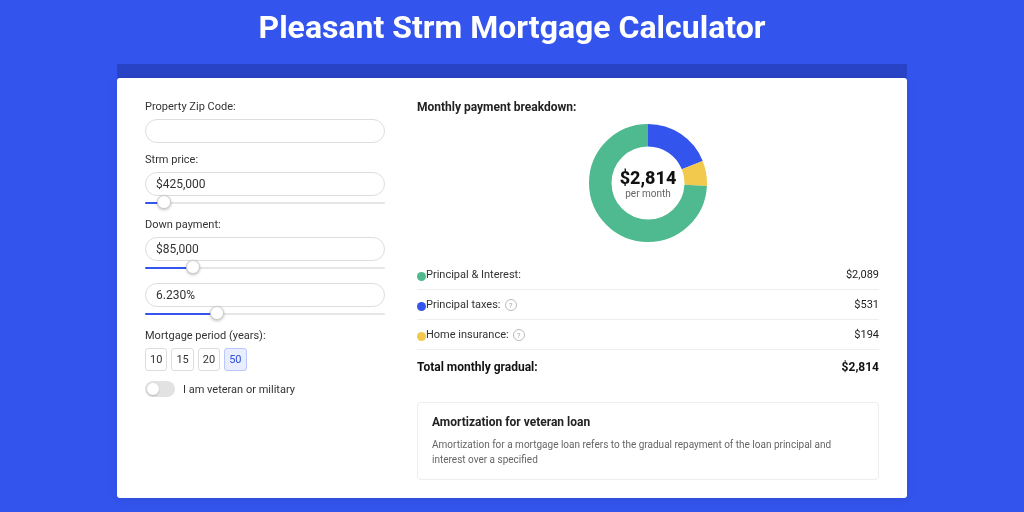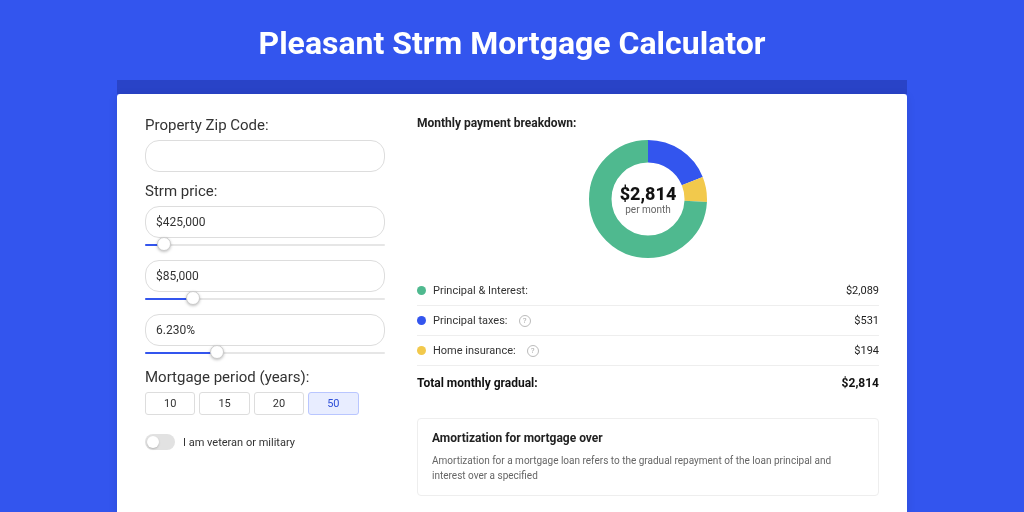--- a/index.html
+++ b/index.html
@@ -1,48 +1,48 @@
 <!DOCTYPE html>
 <html><head>
 <meta charset="utf-8">
 <style>
 *{box-sizing:border-box;margin:0;padding:0;font-family:-apple-system,BlinkMacSystemFont,"Segoe UI",Roboto,Arial,sans-serif}
 body{background:#3355ee;width:1024px;height:512px;overflow:hidden}
-.page-title{color:#fff;font-size:32px;font-weight:700;text-align:center;padding:24px 0 18px}
+.page-title{color:#fff;font-size:32px;font-weight:700;text-align:center;padding:8px 0 18px}
 .card{background:#fff;margin:0 auto;width:790px;height:420px;border-radius:3px;padding:22px 28px;display:flex;gap:32px;box-shadow:0 2px 10px rgba(0,0,0,.1)}
 .shadow-band{background:#2943c7;height:14px;width:790px;margin:0 auto}
 .col-left{width:240px;flex-shrink:0}
 .col-right{flex:1}
-.fld-label{font-size:15px;color:#333;margin-bottom:6px;display:block}
-.input{width:100%;height:32px;border:1px solid #ddd;border-radius:14px;padding:0 10px;font-size:12px;color:#333;background:#fff}
+.fld-label{font-size:11px;color:#333;margin-bottom:6px;display:block}
+.input{width:100%;height:24px;border:1px solid #ddd;border-radius:14px;padding:0 10px;font-size:12px;color:#333;background:#fff}
 .row{margin-bottom:10px}
 .slider-wrap{position:relative;height:10px;margin-top:2px}
 .slider-track{position:absolute;left:0;right:0;top:4px;height:2px;background:#e6e6e6;border-radius:2px}
 .slider-fill{position:absolute;left:0;top:4px;height:2px;background:#3355ee;border-radius:2px}
 .slider-thumb{position:absolute;top:-3px;width:14px;height:14px;border-radius:50%;background:#fff;border:1px solid #ccc;box-shadow:0 1px 3px rgba(0,0,0,.25);transform:translateX(-50%)}
 .dp-row{display:flex;gap:17px}
 .dp-row .input:first-child{flex:1}
 .dp-row .input:last-child{width:72px}
 .period-btns{display:flex;gap:4px;margin-top:4px}
-.period-btn{border:1px solid #ddd;background:#fff;border-radius:3px;font-size:11px;padding:4px 18px;color:#333;cursor:pointer}
+.period-btn{border:1px solid #ddd;background:#fff;border-radius:3px;font-size:11px;padding:4px 4px;color:#333;cursor:pointer}
 .period-btn.active{background:#e8edff;border-color:#b9c6ff;color:#2e4fd8}
-.toggle-row{display:flex;align-items:center;gap:8px;margin-top:19px}
+.toggle-row{display:flex;align-items:center;gap:8px;margin-top:10px}
 .toggle{width:30px;height:16px;border-radius:10px;background:#e2e2e2;position:relative}
 .toggle::after{content:"";position:absolute;left:2px;top:2px;width:12px;height:12px;border-radius:50%;background:#fff;box-shadow:0 1px 2px rgba(0,0,0,.2)}
 .toggle-label{font-size:11px;color:#333}
 .sec-title{font-size:12px;font-weight:700;color:#222;margin-bottom:0}
 .donut-wrap{display:flex;justify-content:center;margin:6px 0 14px}
 .donut{position:relative;width:126px;height:126px}
 .donut svg{width:126px;height:126px;transform:rotate(-90deg)}
 .donut-center{position:absolute;inset:0;display:flex;flex-direction:column;align-items:center;justify-content:center}
 .donut-amount{font-size:18px;font-weight:800;color:#111}
 .donut-sub{font-size:10px;color:#666}
 .legend-row{display:flex;align-items:center;justify-content:space-between;padding:8px 0;border-top:1px solid #eee;font-size:11px;color:#333}
 .legend-row:first-of-type{border-top:none}
-.legend-left{display:flex;align-items:center;gap:7px}
+.legend-left{display:flex;align-items:flex-end;gap:0}
 .dot{width:9px;height:9px;border-radius:50%;display:inline-block}
 .info{display:inline-flex;align-items:center;justify-content:center;width:12px;height:12px;border:1px solid #bbb;border-radius:50%;font-size:8px;color:#aaa;margin-left:4px}
 .legend-val{font-weight:400;color:#222}
 .total-row{display:flex;justify-content:space-between;padding:10px 0 14px;border-top:1px solid #eee;font-size:12px;font-weight:700;color:#111;margin-bottom:14px}
 .amort-box{border:1px solid #eee;border-radius:4px;padding:12px 14px}
 .amort-title{font-size:12px;font-weight:700;color:#222;margin-bottom:8px}
 .amort-text{font-size:10px;color:#666;line-height:1.5}
 </style>
 </head>
 <body>
@@ -62,20 +62,21 @@
       <label class="fld-label">Strm price:</label>
       <input class="input" value="$425,000" style="">
       <div class="slider-wrap">
         <div class="slider-track"></div>
         <div class="slider-fill" id="sf1" style="width: 8%;"></div>
         <div class="slider-thumb" id="st1" style="left: 8%;"></div>
       </div>
     </div>
 
     <div class="row">
+      <label class="fld-label">Down payment:</label>
       <div class="dp-row">
         <input class="input" value="$85,000" style="">
       </div>
       <div class="slider-wrap">
         <div class="slider-track"></div>
         <div class="slider-fill" id="sf2" style="width: 20%;"></div>
         <div class="slider-thumb" id="st2" style="left: 20%;"></div>
       </div>
     </div>
 
@@ -147,18 +148,18 @@
           <span class="legend-val">$194</span>
         </div>
       </div>
 
     <div class="total-row">
       <span>Total monthly gradual:</span>
       <span>$2,814</span>
     </div>
 
     <div class="amort-box">
-      <div class="amort-title">Amortization for mortgage over</div>
+      <div class="amort-title">Amortization for veteran loan</div>
       <div class="amort-text">Amortization for a mortgage loan refers to the gradual repayment of the loan principal and interest over a specified</div>
     </div>
   </div>
 
 </div>
 
 </body></html>

